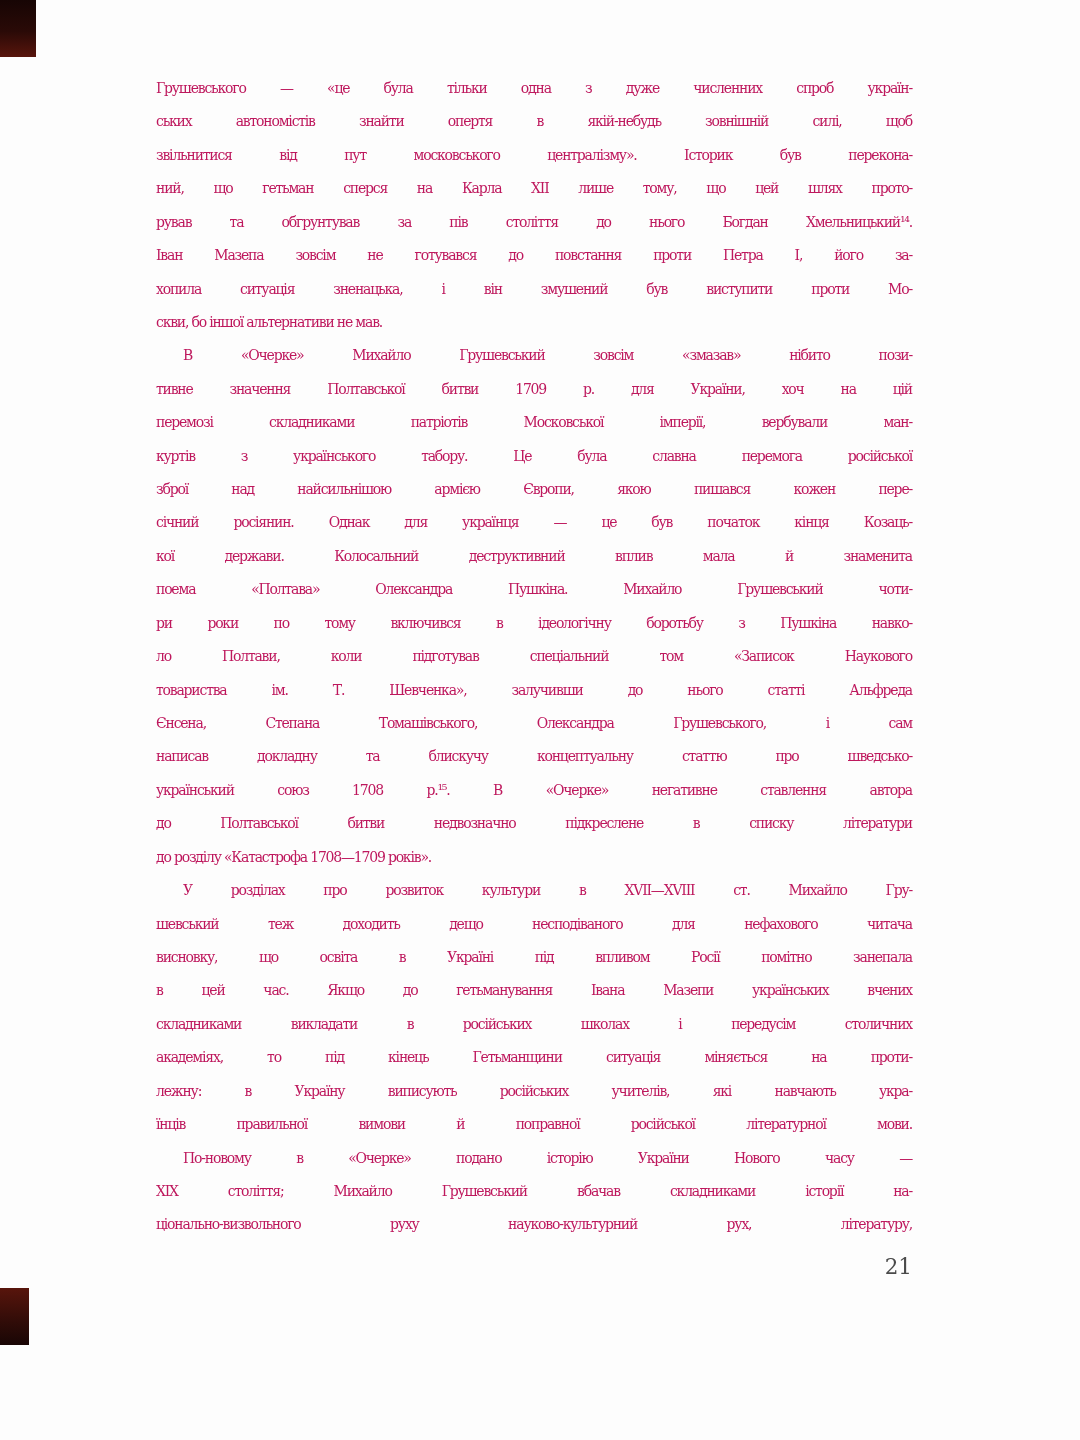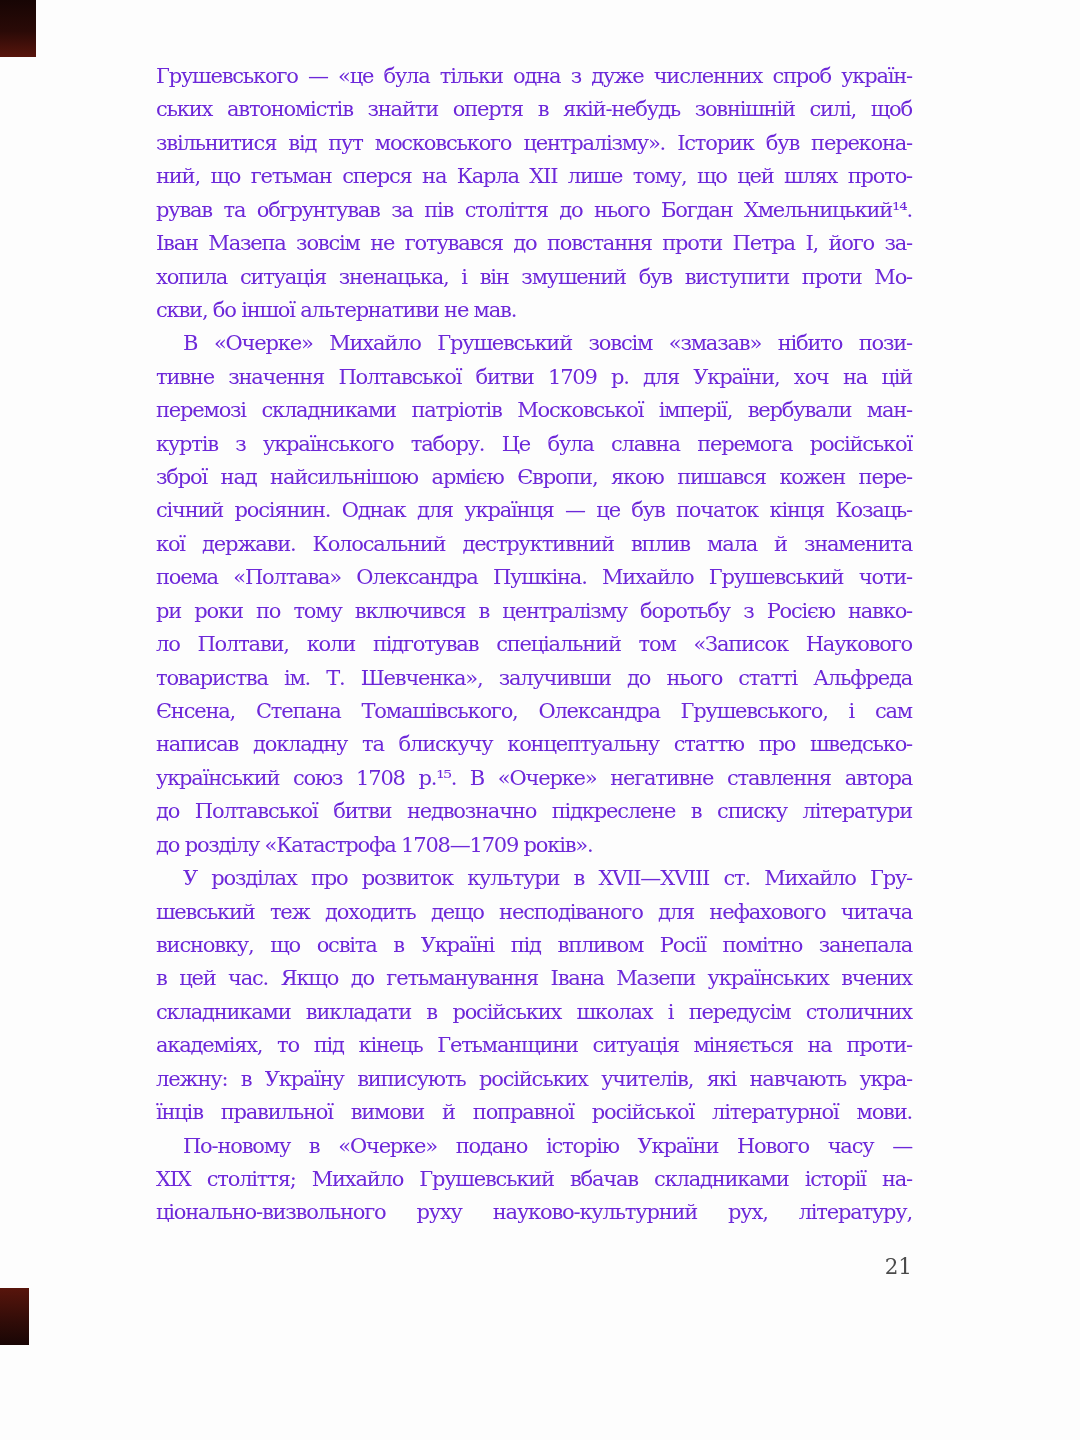--- a/index.html
+++ b/index.html
@@ -16,24 +16,24 @@
   .page {
     position: relative;
     width: 1080px;
     height: 1440px;
     background: #fdfdfd;
     overflow: hidden;
   }
   .text-block {
     position: absolute;
     left: 156px;
-    top: 60px;
+    top: 72px;
     width: 756px;
-    color: #6d28d9;
-    font-size: 21px;
+    color: #be185d;
+    font-size: 14px;
     letter-spacing: -1.2px;
   }
   .line {
     white-space: nowrap;
     height: 33.43px;
     line-height: 33.43px;
     text-align: justify;
     text-align-last: justify;
     text-justify: inter-word;
   }
@@ -87,21 +87,21 @@
       <div class="line">хопила ситуація зненацька, і він змушений був виступити проти Мо-</div>
       <div class="line rag">скви, бо іншої альтернативи не мав.</div>
       <div class="line indent">В «Очерке» Михайло Грушевський зовсім «змазав» нібито пози-</div>
       <div class="line">тивне значення Полтавської битви 1709 р. для України, хоч на цій</div>
       <div class="line">перемозі складниками патріотів Московської імперії, вербували ман-</div>
       <div class="line">куртів з українського табору. Це була славна перемога російської</div>
       <div class="line">зброї над найсильнішою армією Європи, якою пишався кожен пере-</div>
       <div class="line">січний росіянин. Однак для українця — це був початок кінця Козаць-</div>
       <div class="line">кої держави. Колосальний деструктивний вплив мала й знаменита</div>
       <div class="line">поема «Полтава» Олександра Пушкіна. Михайло Грушевський чоти-</div>
-      <div class="line">ри роки по тому включився в централізму боротьбу з Росією навко-</div>
+      <div class="line">ри роки по тому включився в ідеологічну боротьбу з Пушкіна навко-</div>
       <div class="line">ло Полтави, коли підготував спеціальний том «Записок Наукового</div>
       <div class="line">товариства ім. Т. Шевченка», залучивши до нього статті Альфреда</div>
       <div class="line">Єнсена, Степана Томашівського, Олександра Грушевського, і сам</div>
       <div class="line">написав докладну та блискучу концептуальну статтю про шведсько-</div>
       <div class="line">український союз 1708 р.¹⁵. В «Очерке» негативне ставлення автора</div>
       <div class="line">до Полтавської битви недвозначно підкреслене в списку літератури</div>
       <div class="line rag">до розділу «Катастрофа 1708—1709 років».</div>
       <div class="line indent">У розділах про розвиток культури в XVII—XVIII ст. Михайло Гру-</div>
       <div class="line">шевський теж доходить дещо несподіваного для нефахового читача</div>
       <div class="line">висновку, що освіта в Україні під впливом Росії помітно занепала</div>

